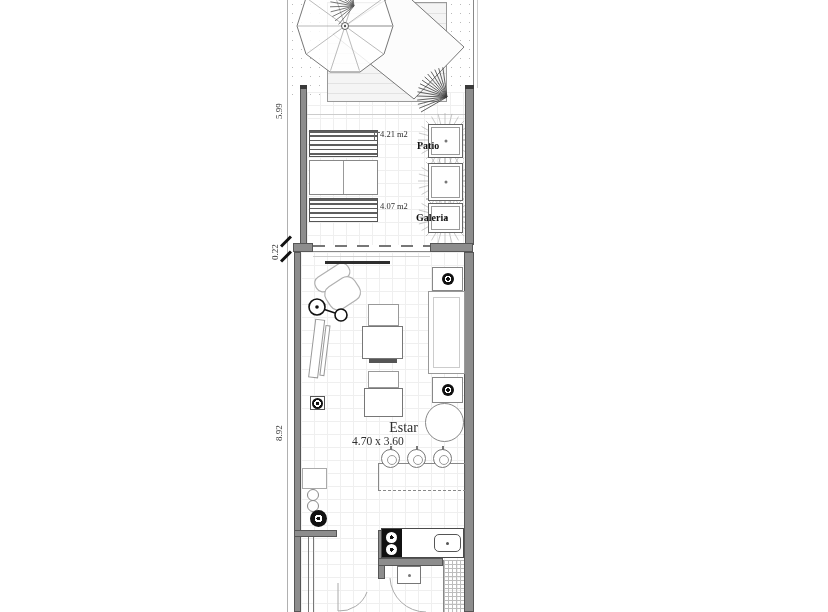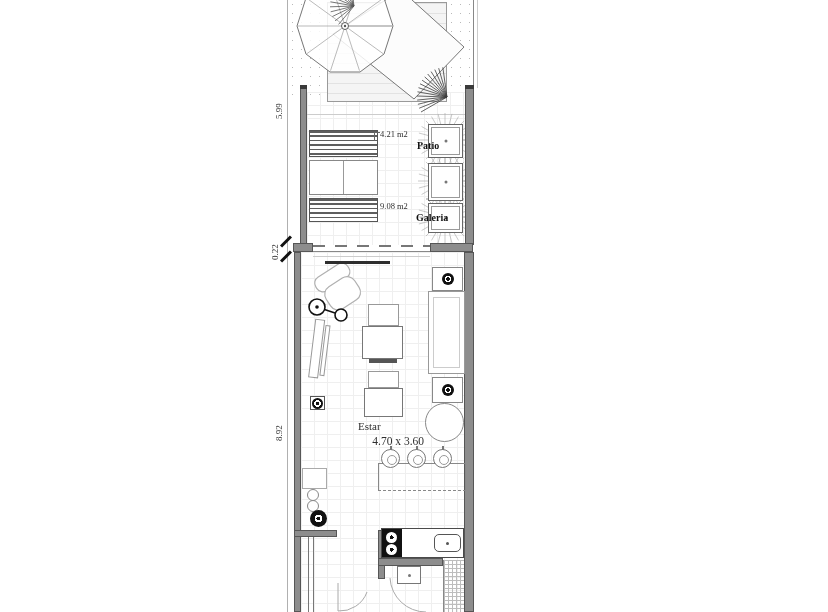--- a/index.html
+++ b/index.html
@@ -29,22 +29,22 @@
       background:radial-gradient(circle,#111 0 2px,#fff 2px 4px,#111 4px 100%);}
   .circ{position:absolute;border:1px solid #888;border-radius:50%;background:#fff;box-sizing:border-box;}
   .stool{position:absolute;width:19px;height:19px;border:1.2px solid #777;border-radius:50%;
       background:#fff;box-sizing:border-box;}
   .stool::before{content:"";position:absolute;left:50%;top:50%;width:8px;height:8px;margin:-4px 0 0 -4px;
       border:1px solid #999;border-radius:50%;}
   .stool::after{content:"";position:absolute;left:50%;top:-4px;width:2px;height:4px;margin-left:-1px;background:#777;}
   .lbl{position:absolute;color:#2e2e2e;white-space:nowrap;line-height:1.1;}
   .lbl-small{font-size:8.5px;}
   .lbl-room{font-size:10px;font-weight:bold;color:#111;padding-left:36px;}
-  .lbl-estar{font-size:11px;text-align:left;}
-  .lbl-size{font-size:11.5px;text-align:right;}
+  .lbl-estar{font-size:14px;text-align:right;}
+  .lbl-size{font-size:11.5px;text-align:left;}
   .dim{position:absolute;font-size:9px;color:#333;width:32px;text-align:center;transform:rotate(-90deg);}
   .tick{position:absolute;width:14px;height:3px;background:#111;transform:rotate(-45deg);}
   .tiles{position:absolute;border-left:1px solid #888;box-sizing:border-box;background-image:
       linear-gradient(#bdbdbd 1px,transparent 1px),
       linear-gradient(90deg,#bdbdbd 1px,transparent 1px);
       background-size:4px 4px;}
   .dash-door{position:absolute;height:2px;
       background:repeating-linear-gradient(90deg,#777 0 12px,transparent 12px 22px);}
   svg .f{fill:#fff;stroke:#b0b0b0;stroke-width:1.2;}
   svg .f2{fill:#fff;stroke:#999;stroke-width:1;}
@@ -283,21 +283,21 @@
   <div class="ring" style="left:310px;top:510px;width:17px;height:17px;"></div>
   <div class="abs" style="left:308px;top:537px;width:6px;height:75px;border-left:1.5px solid #777;border-right:1.5px solid #777;box-sizing:border-box;"></div>
 
   <div class="box" style="left:397px;top:566px;width:24px;height:18px;border-color:#777;"></div>
   <div class="abs" style="left:408px;top:574px;width:3px;height:3px;border-radius:50%;background:#777;"></div>
   <div class="tiles" style="left:443px;top:560px;width:21px;height:52px;"></div>
 
   <div class="abs" style="left:374px;top:132px;width:5px;height:8px;border-left:1px solid #666;border-top:1px solid #666;"></div>
   <div class="lbl lbl-small" style="left:380px;top:130px;">4.21 m2</div>
   <div class="lbl lbl-room" style="left:381px;top:140px;">Patio</div>
-  <div class="lbl lbl-small" style="left:380px;top:202px;">9.08 m2</div>
+  <div class="lbl lbl-small" style="left:380px;top:202px;">4.07 m2</div>
   <div class="lbl lbl-room" style="left:380px;top:212px;">Galeria</div>
   <div class="lbl lbl-estar" style="left:358px;top:420px;width:60px;">Estar</div>
   <div class="lbl lbl-size" style="left:352px;top:435px;width:72px;">4.70 x 3.60</div>
 
   <div class="abs" style="left:287px;top:0;width:1px;height:612px;background:#b0b0b0;"></div>
   <div class="tick" style="left:279px;top:240px;"></div>
   <div class="tick" style="left:279px;top:255px;"></div>
   <div class="dim" style="left:263px;top:106px;">5.99</div>
   <div class="dim" style="left:259px;top:247px;">0.22</div>
   <div class="dim" style="left:263px;top:428px;">8.92</div>

